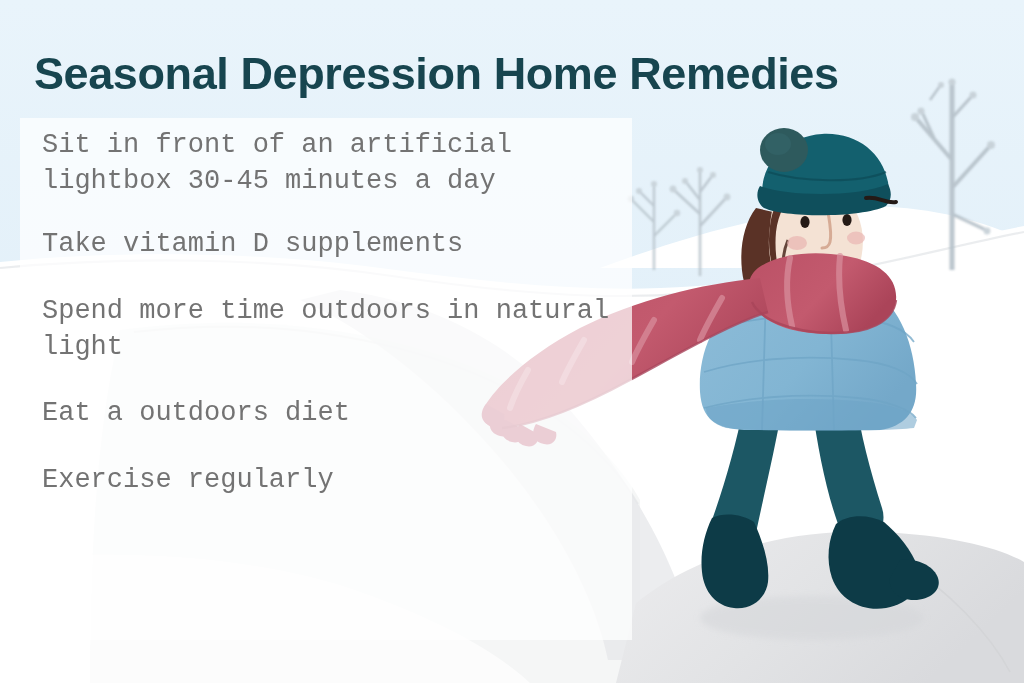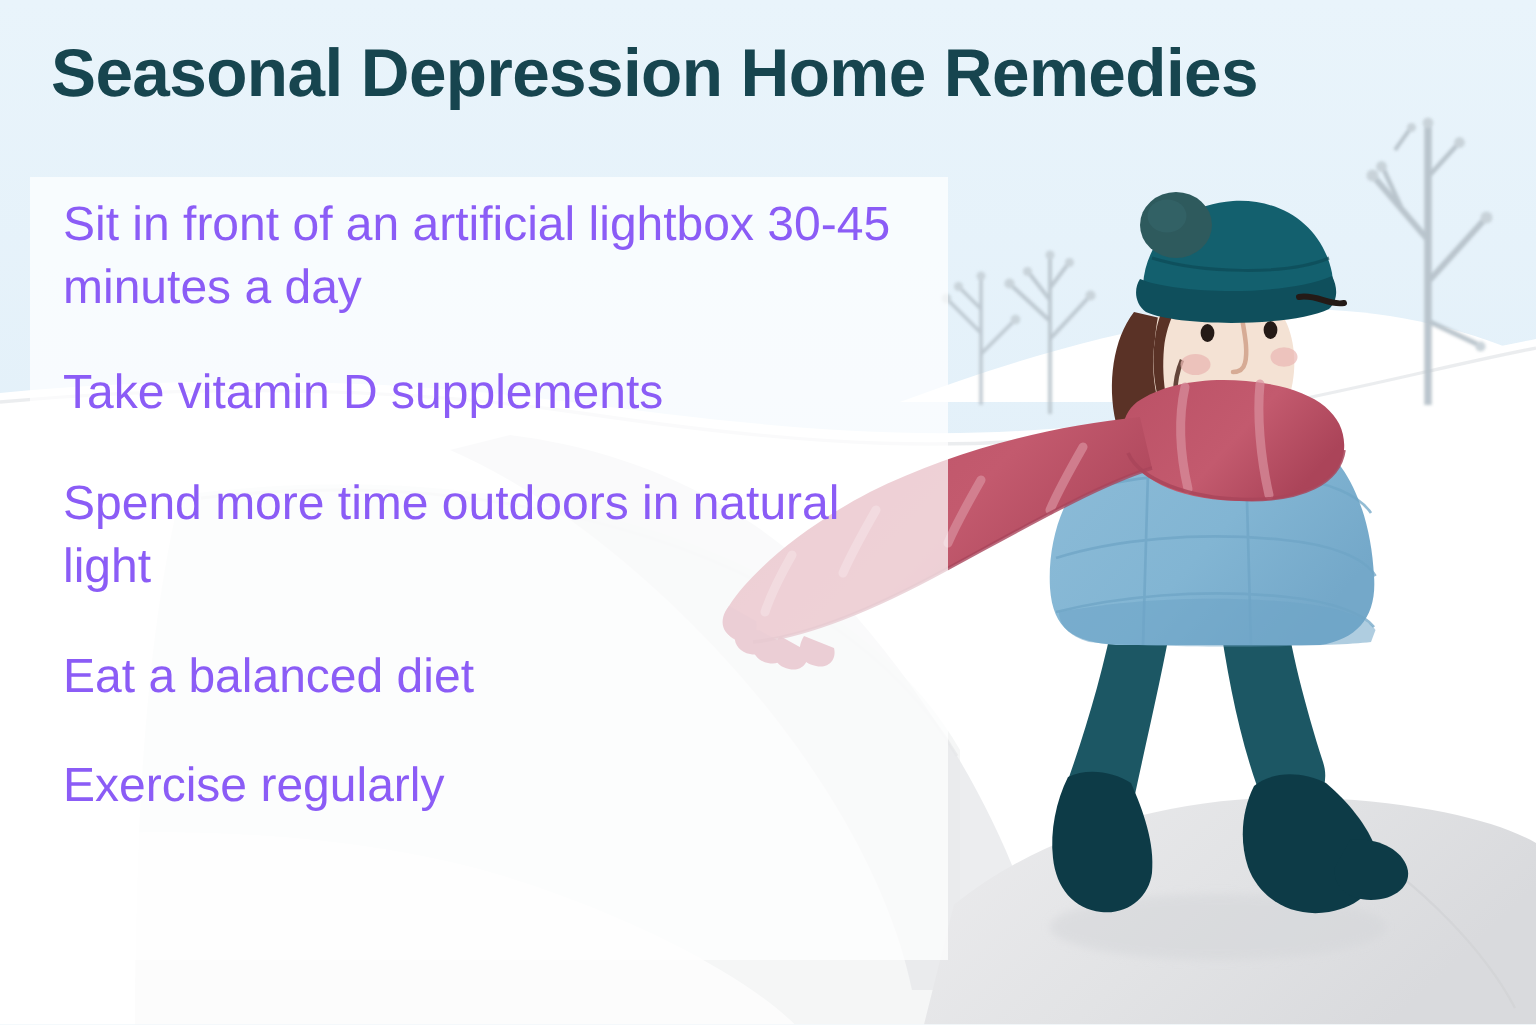--- a/index.html
+++ b/index.html
@@ -28,21 +28,21 @@
   }
 
   
   .title-bar {
     position: absolute;
     left: 0;
     top: 0;
     width: 944px;
     height: 96px;
     display: flex;
-    align-items: center;
+    align-items: flex-end;
     z-index: 40;
   }
   .page-title {
     margin: 0;
     padding-left: 34px;
     font-family: "Liberation Sans", sans-serif;
     font-size: 45px;
     font-weight: bold;
     letter-spacing: -0.4px;
     color: #17454f;
@@ -67,24 +67,24 @@
     position: absolute;
     left: 42px;
     top: 128px;
     width: 580px;
     margin: 0;
     padding: 0;
     list-style: none;
     z-index: 35;
   }
   .remedy-item {
-    font-family: Liberation Sans, sans-serif;
-    font-size: 32px;
+    font-family: Liberation Mono, monospace;
+    font-size: 27px;
     line-height: 1.32;
-    color: #8b5cf6;
+    color: #737373;
     margin-bottom: 31px;
   }
   .remedy-item:last-child { margin-bottom: 0; }
 
   
   .remedy-item.two-line { margin-bottom: 28px; }
 </style>
 </head>
 <body>
 
@@ -260,17 +260,17 @@
   <div class="title-bar">
     <h1 class="page-title">Seasonal Depression Home Remedies</h1>
   </div>
 
   <div class="remedy-panel"></div>
 
   <ul class="remedy-list">
     <li class="remedy-item two-line">Sit in front of an artificial lightbox 30-45 minutes a day</li>
     <li class="remedy-item">Take vitamin D supplements</li>
     <li class="remedy-item">Spend more time outdoors in natural light</li>
-    <li class="remedy-item">Eat a balanced diet</li>
+    <li class="remedy-item">Eat a outdoors diet</li>
     <li class="remedy-item">Exercise regularly</li>
   </ul>
 
 </div>
 
 </body></html>

